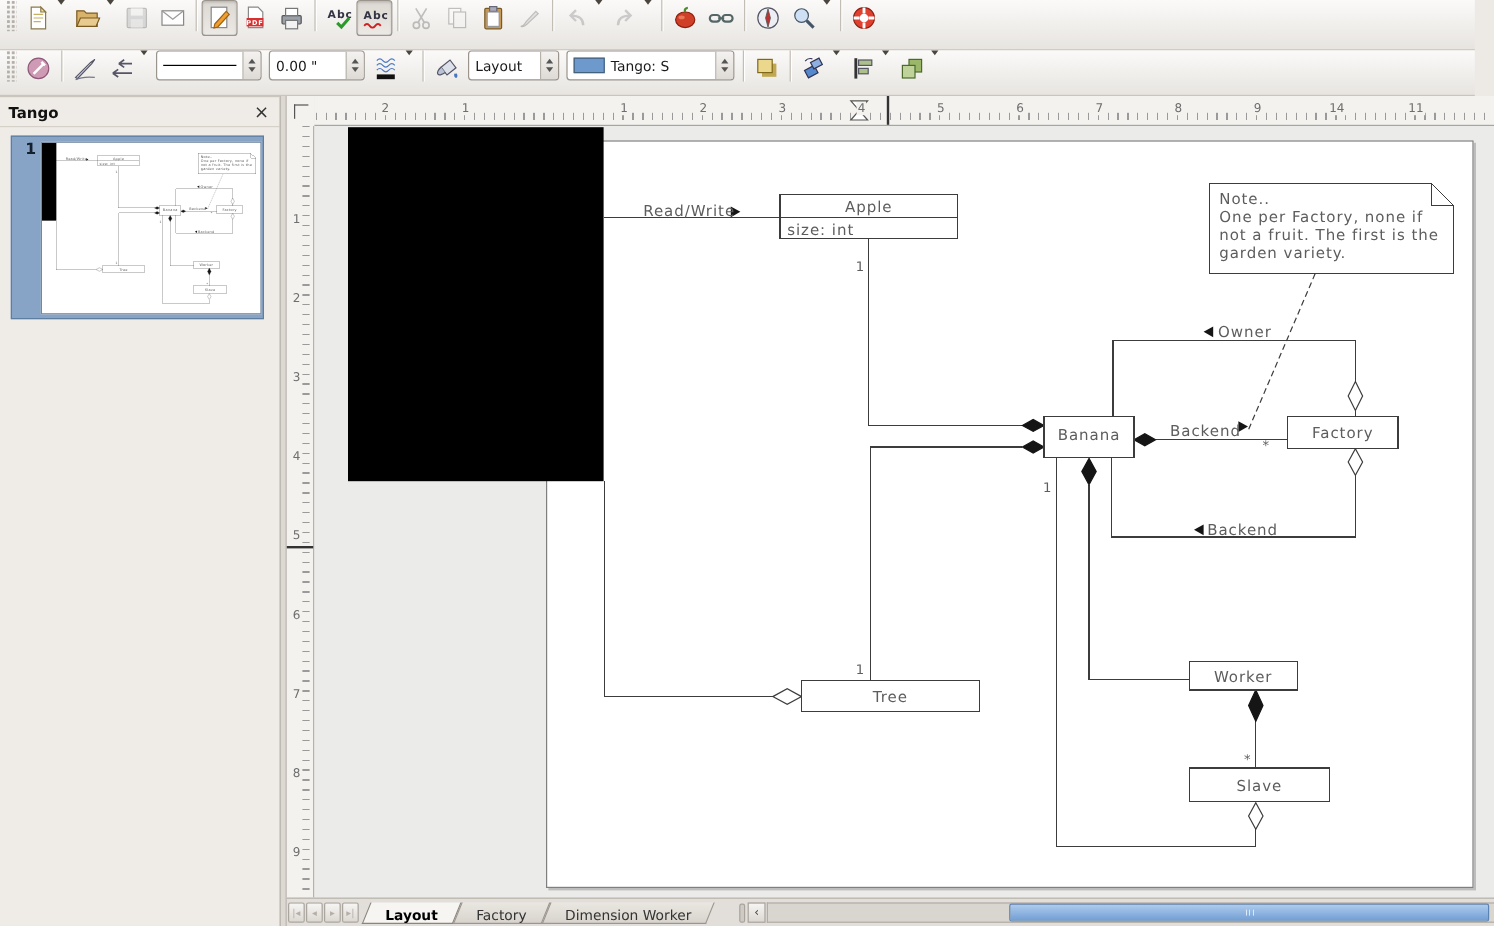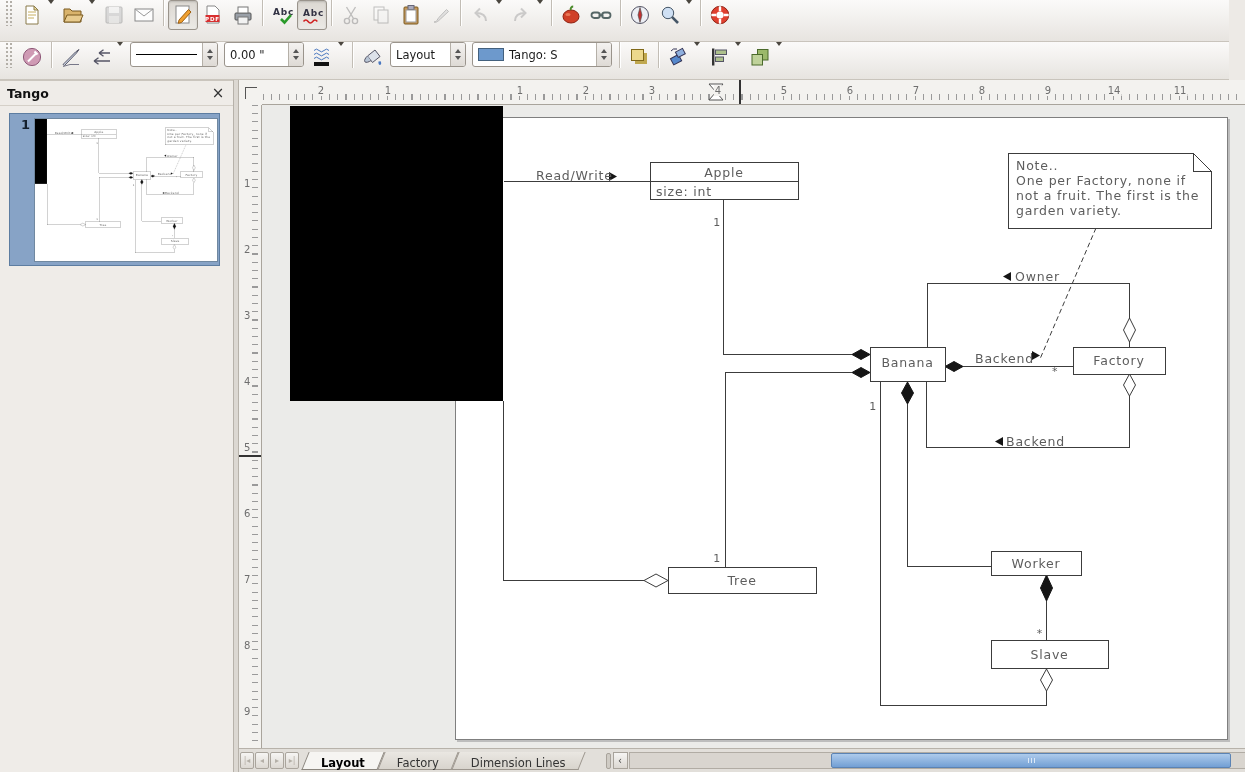--- a/index.html
+++ b/index.html
@@ -494,21 +494,21 @@
     <div class="tab active">
         <div class="bg"></div>
         <span>Layout</span>
       </div>
     <div class="tab">
         <div class="bg"></div>
         <span>Factory</span>
       </div>
     <div class="tab">
         <div class="bg"></div>
-        <span>Dimension Lines</span>
+        <span>Dimension Worker</span>
       </div>
   </div>
   <div id="hsplit"></div>
   <div id="hscroll-left">‹</div>
   <div id="hscroll-track">
     <div id="hscroll-thumb"></div>
   </div>
 </div>
 
 </body></html>

